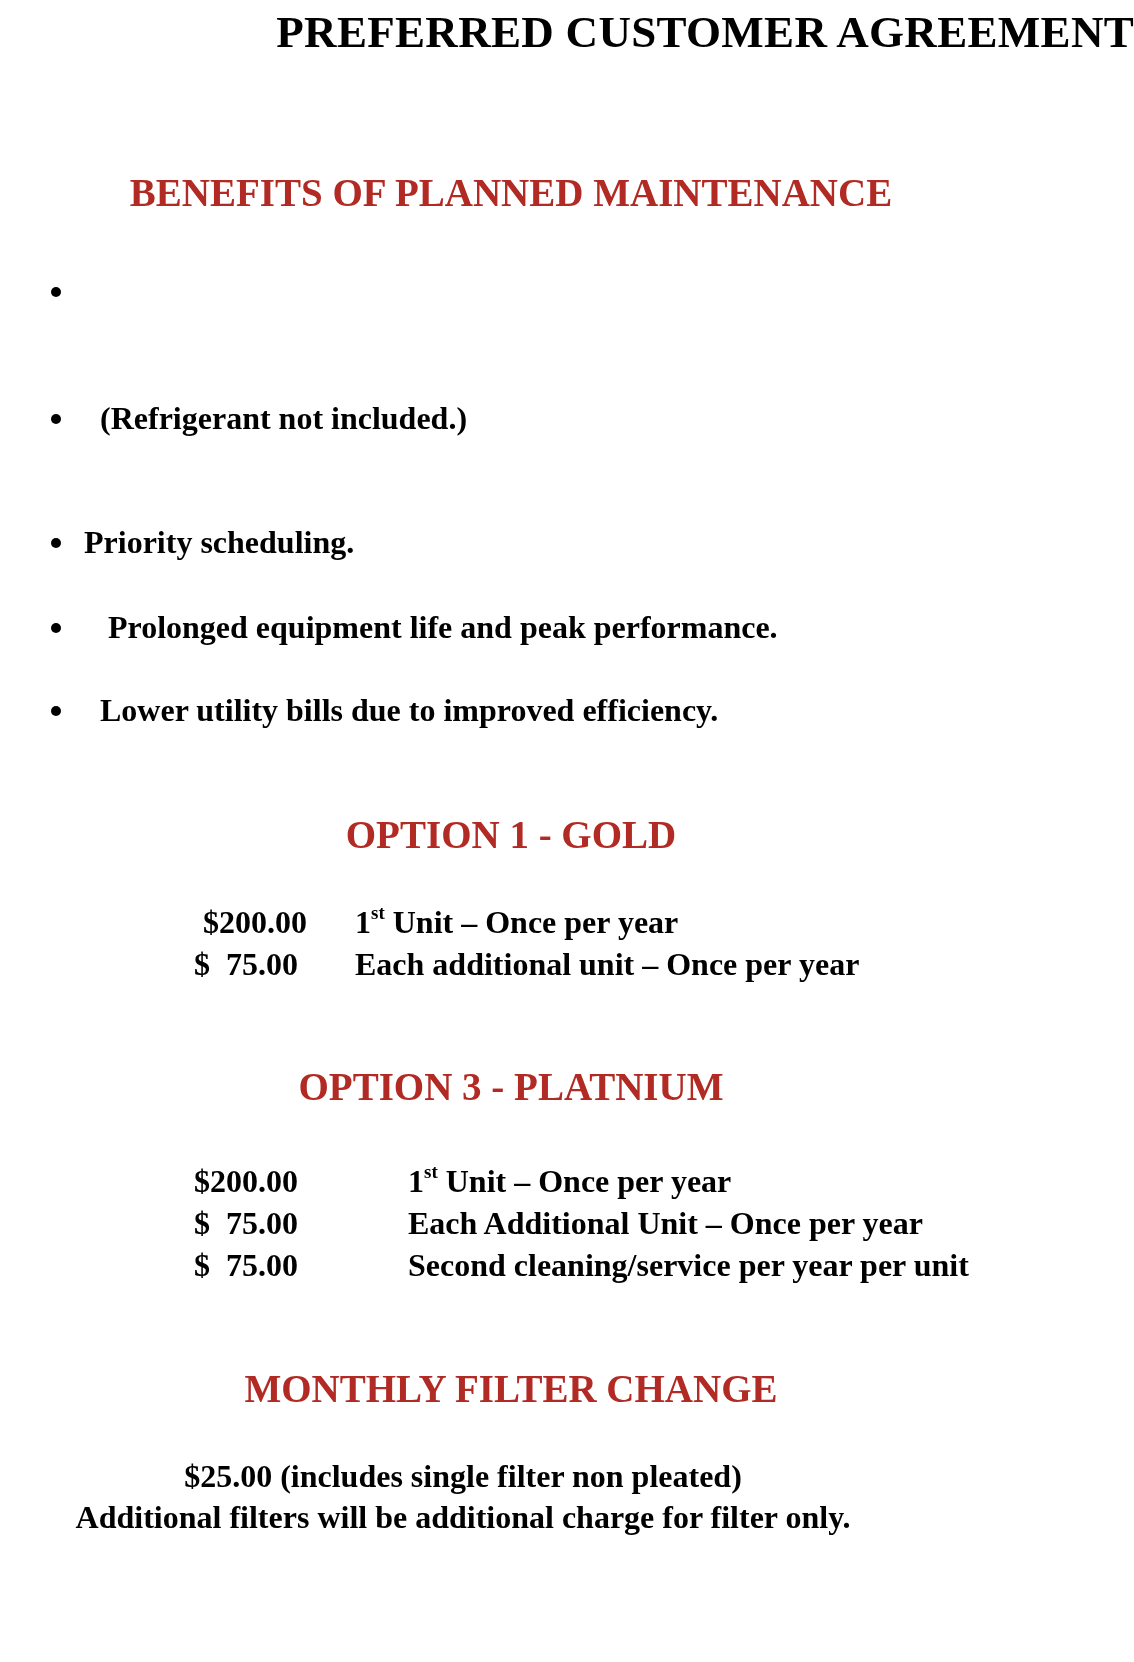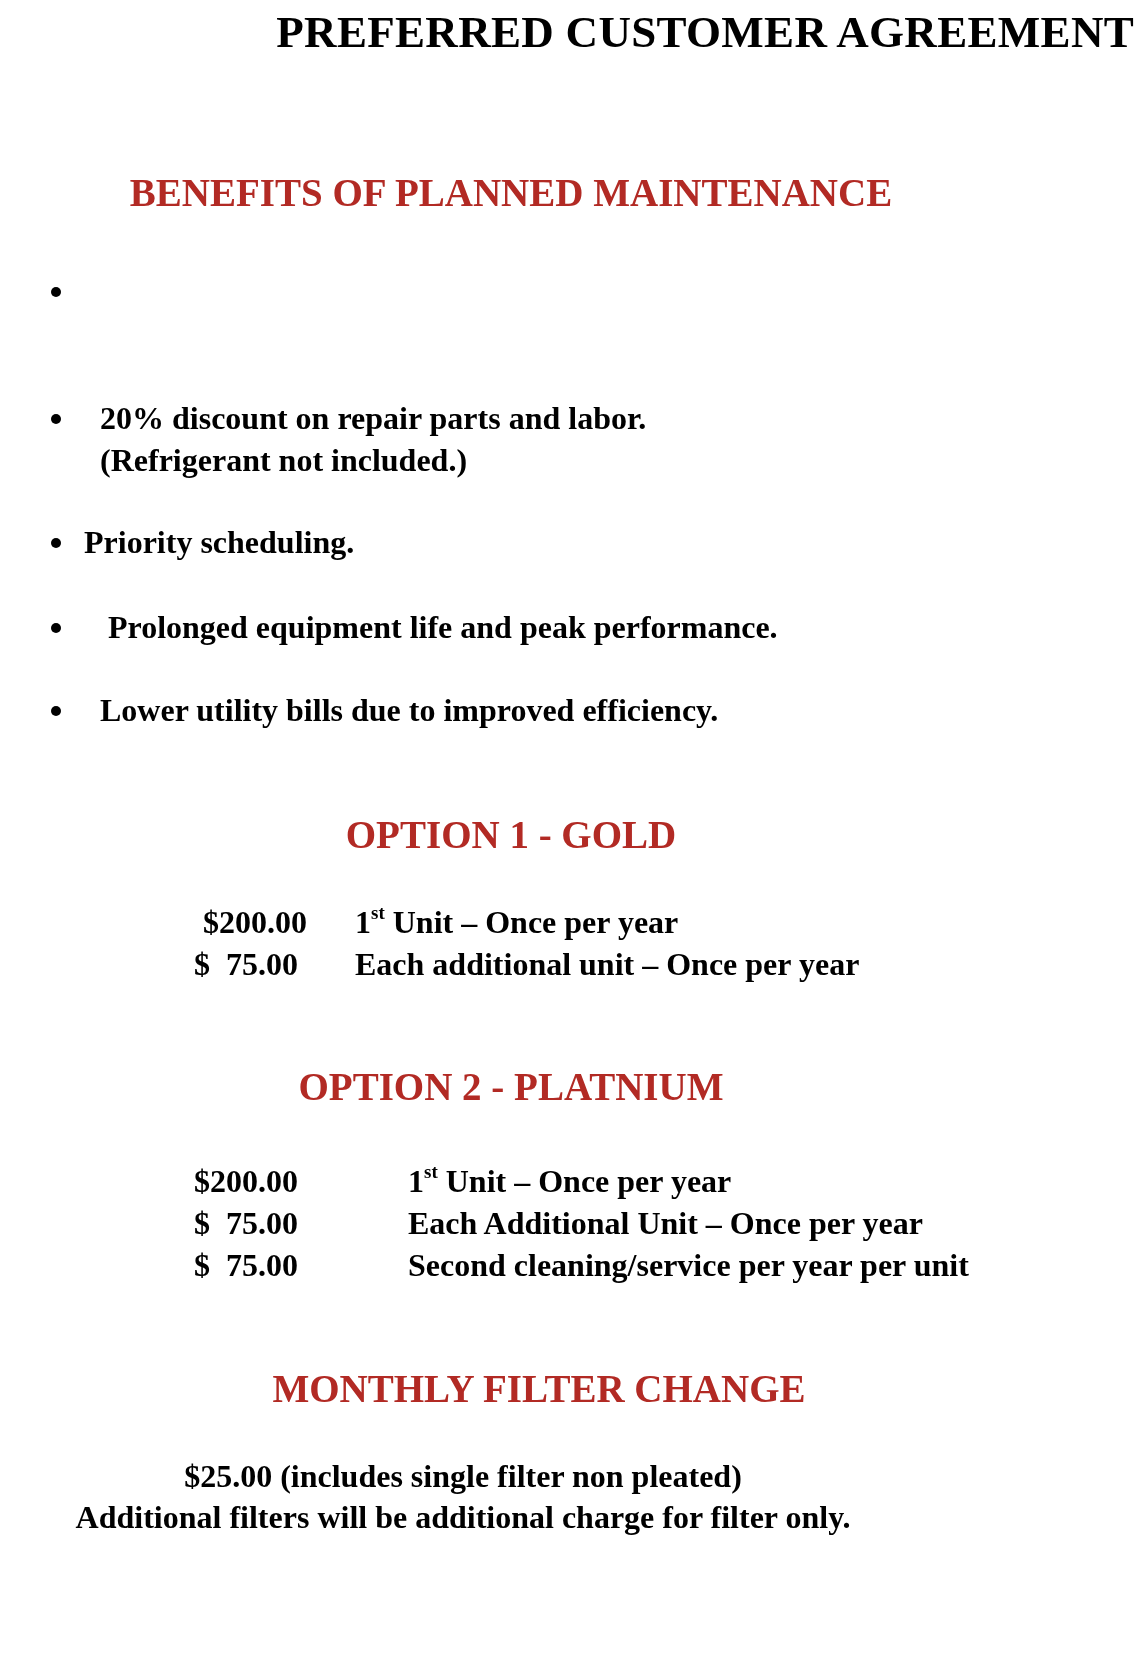--- a/index.html
+++ b/index.html
@@ -22,21 +22,20 @@
 
 <div class="abs h2 red" style="top:170px;">BENEFITS OF PLANNED MAINTENANCE</div>
 
 <div>
   <div class="dot" style="left:51px;top:287px;"></div>
   <div class="abs bul" style="left:100px;top:270px;">
   </div>
 
   <div class="dot" style="left:51px;top:414px;"></div>
   <div class="abs bul" style="left:100px;top:397px;">
-    <div>20% discount on repair parts and labor.</div>
     <div>(Refrigerant not included.)</div>
   </div>
 
   <div class="dot" style="left:51px;top:538px;"></div>
   <div class="abs bul" style="left:84px;top:521px;">Priority scheduling.</div>
 
   <div class="dot" style="left:51px;top:623px;"></div>
   <div class="abs bul" style="left:108px;top:606px;">Prolonged equipment life and peak performance.</div>
 
   <div class="dot" style="left:51px;top:706px;"></div>
@@ -45,27 +44,27 @@
 
 <div class="abs h2 red" style="top:812px;">OPTION 1 - GOLD</div>
 
 <div>
   <div class="abs line" style="left:203px;top:904px;">$200.00</div>
   <div class="abs line" style="left:355px;top:904px;"><span>1</span><sup>st</sup><span> Unit – Once per year</span></div>
   <div class="abs line" style="left:194px;top:946px;white-space:pre;">$  75.00</div>
   <div class="abs line" style="left:355px;top:946px;">Each additional unit – Once per year</div>
 </div>
 
-<div class="abs h2 red" style="top:1064px;">OPTION 2 - PLATNIUM</div>
+<div class="abs h2 red" style="top:1064px;">OPTION 3 - PLATNIUM</div>
 
 <div>
   <div class="abs line" style="left:194px;top:1163px;">$200.00</div>
   <div class="abs line" style="left:408px;top:1163px;"><span>1</span><sup>st</sup><span> Unit – Once per year</span></div>
   <div class="abs line" style="left:194px;top:1205px;white-space:pre;">$  75.00</div>
   <div class="abs line" style="left:408px;top:1205px;">Each Additional Unit – Once per year</div>
   <div class="abs line" style="left:194px;top:1247px;white-space:pre;">$  75.00</div>
   <div class="abs line" style="left:408px;top:1247px;">Second cleaning/service per year per unit</div>
 </div>
 
-<div class="abs h2 red" style="top:1366px;margin-left:28px;">MONTHLY FILTER CHANGE</div>
+<div class="abs h2 red" style="top:1366px;">MONTHLY FILTER CHANGE</div>
 
 <div class="abs center" style="top:1458px;">$25.00 (includes single filter non pleated)</div>
 <div class="abs center" style="top:1499px;">Additional filters will be additional charge for filter only.</div>
 
 </body></html>

